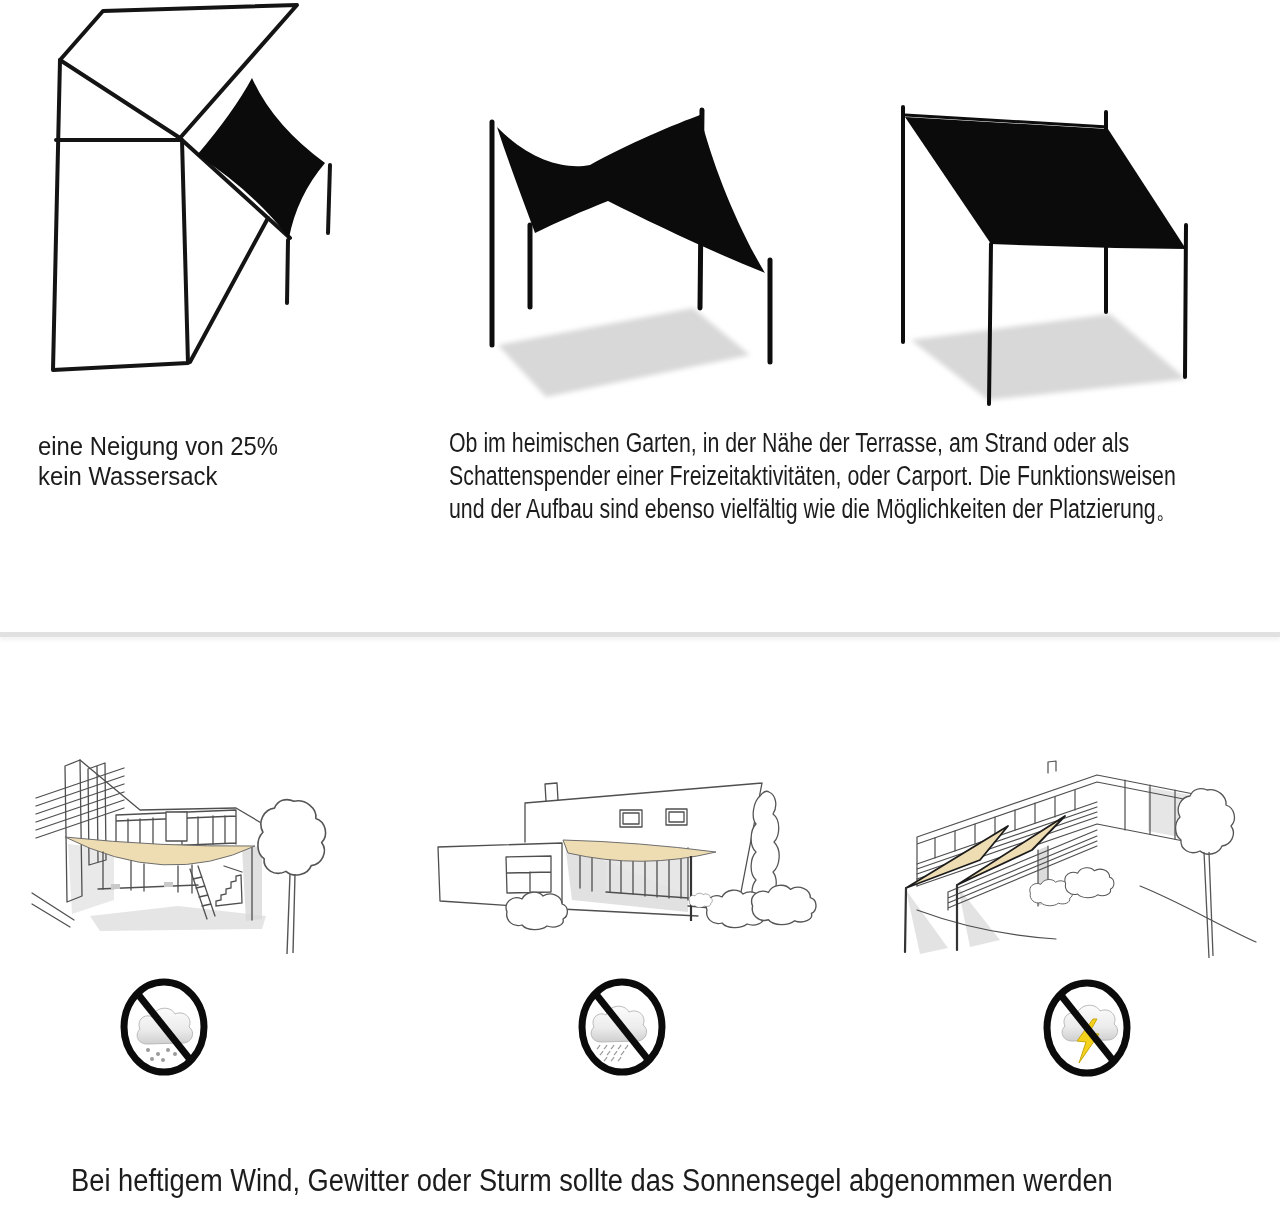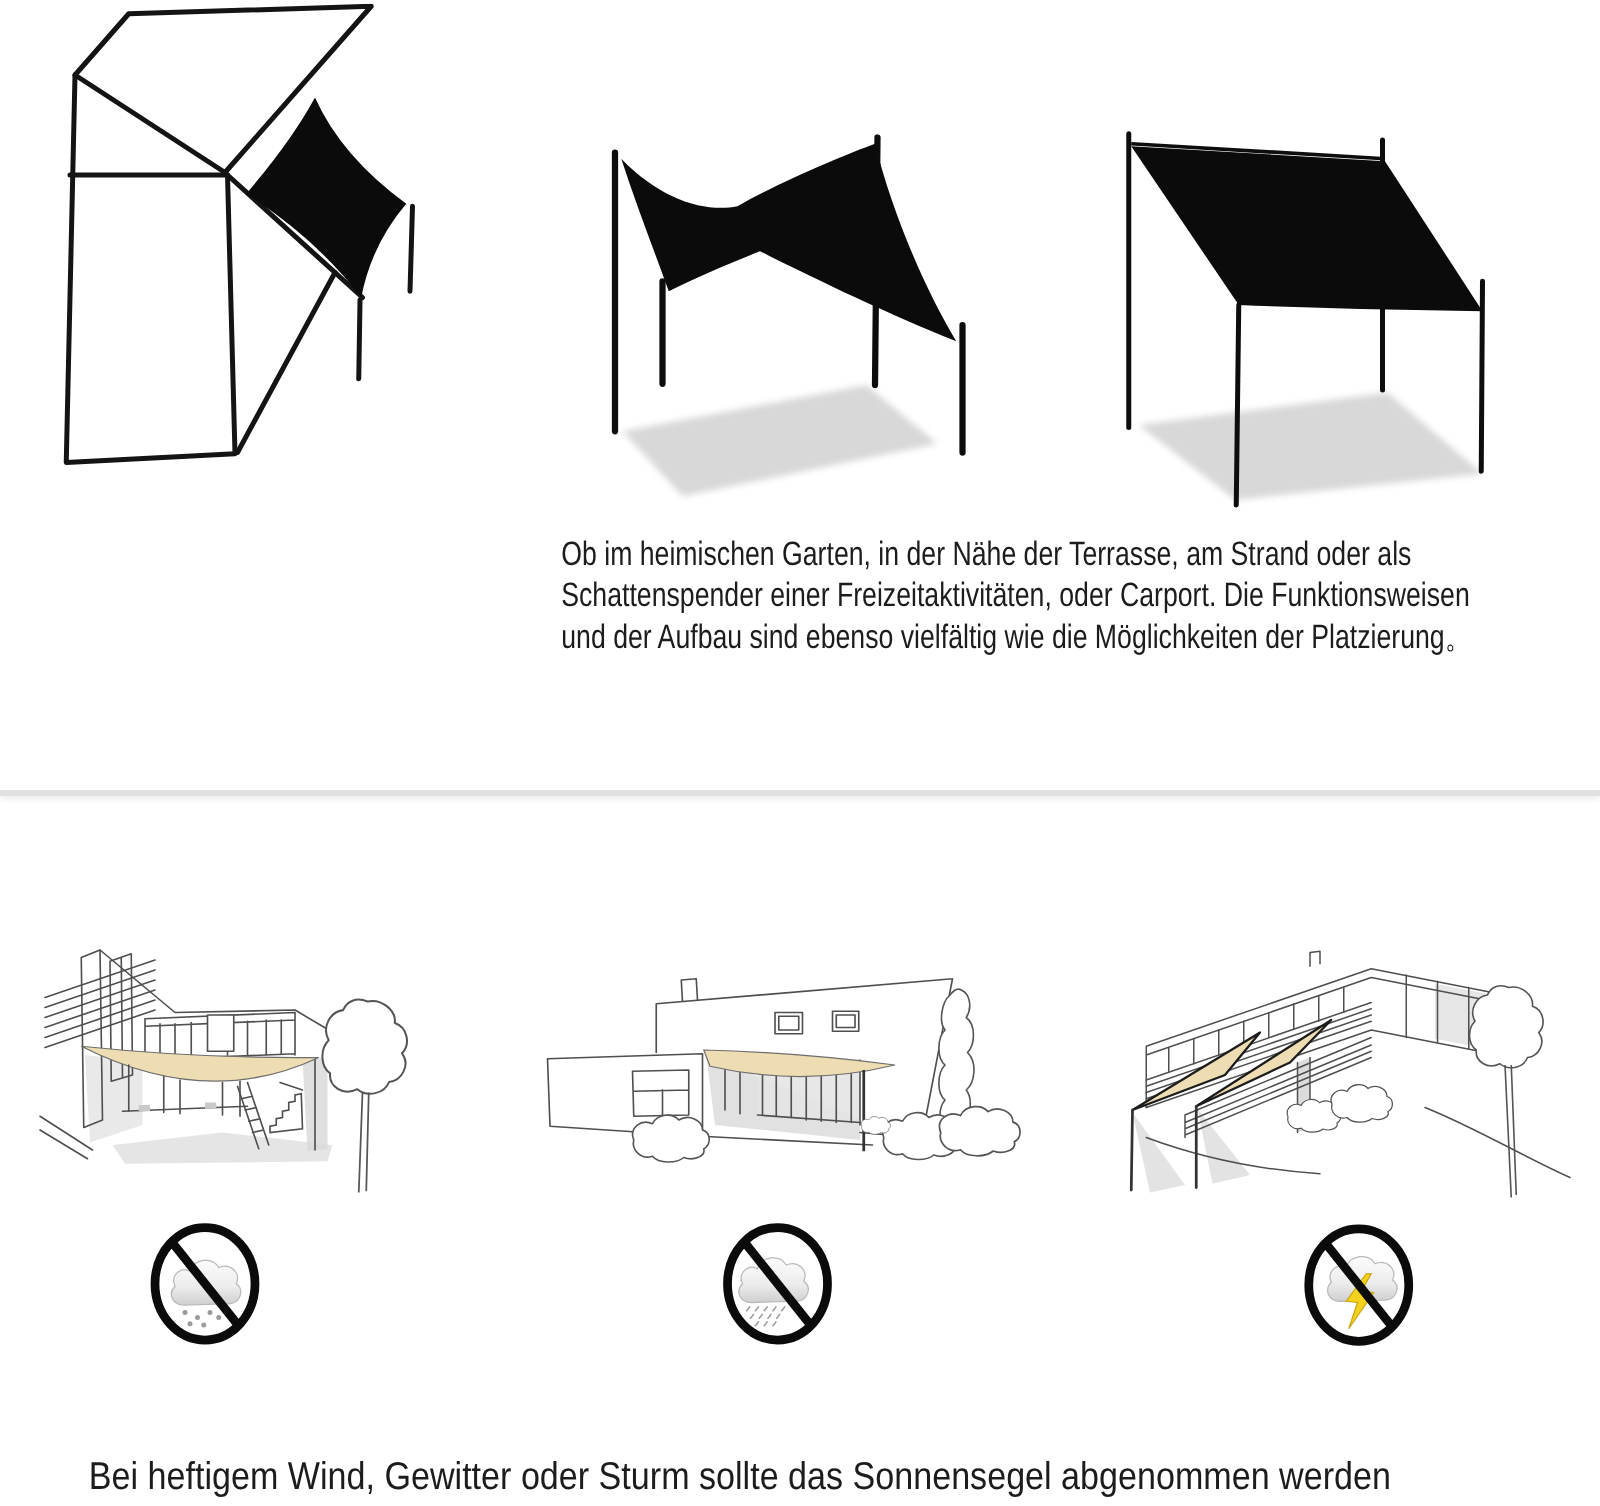--- a/index.html
+++ b/index.html
@@ -66,20 +66,22 @@
         <path d="M45,22 L45,257"></path>
         <path d="M248,27 L248,227"></path>
         <path d="M133,159 L131,319"></path>
         <path d="M328,140 L327,292"></path>
       </g>
       <path d="M47,30 L250,42" stroke="#0d0d0d" stroke-width="3" fill="none"></path>
       <path fill="var(--sail_black)" d="M47,32 L250,44 L328,164 Q230,163 133,159 Z"></path>
     </svg>
 
     <div class="abs caption">
+      <div><span class="cond">eine Neigung von 25%</span></div>
+      <div><span class="cond">kein Wassersack</span></div>
     </div>
 
     <div class="abs desc">
       <div><span class="cond-p">Ob im heimischen Garten, in der Nähe der Terrasse, am Strand oder als</span></div>
       <div><span class="cond-p">Schattenspender einer Freizeitaktivitäten, oder Carport. Die Funktionsweisen</span></div>
       <div><span class="cond-p">und der Aufbau sind ebenso vielfältig wie die Möglichkeiten der Platzierung。</span></div>
     </div>
   </section>
 
   <div class="abs divider"></div>

